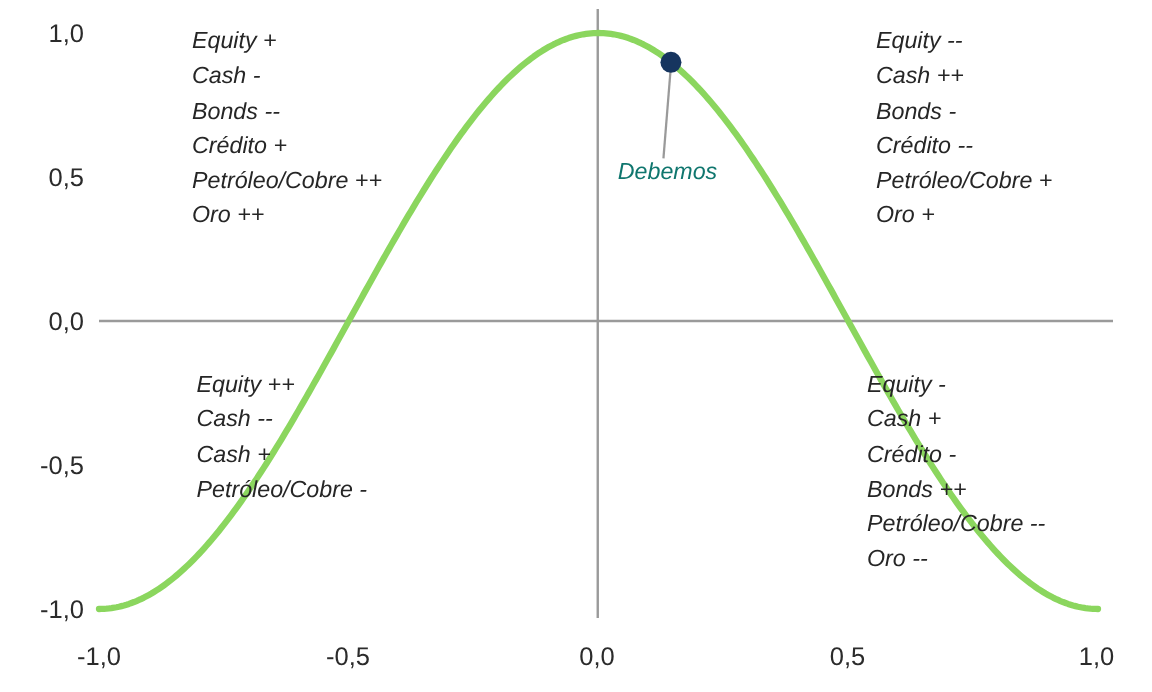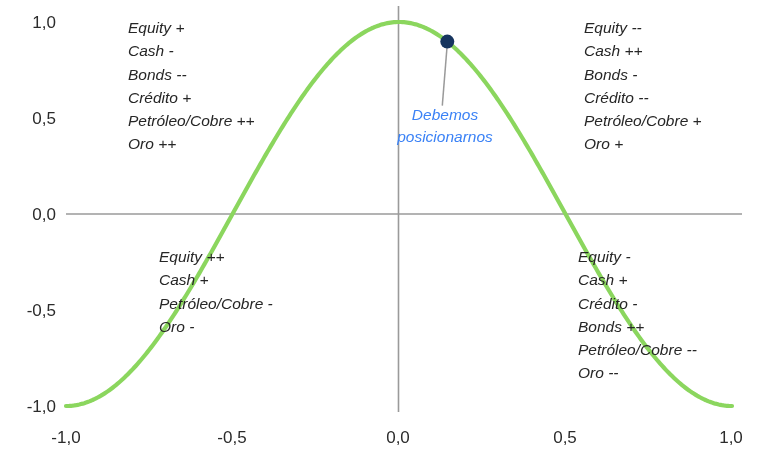--- a/index.html
+++ b/index.html
@@ -52,21 +52,21 @@
     color: #262626;
     white-space: nowrap;
   }
   .quad-block div { white-space: nowrap; }
   .callout {
     position: absolute;
     font-family: "Liberation Sans", sans-serif;
     font-style: italic;
     font-size: 15.5px;
     line-height: 22px;
-    color: #3b82f6;
+    color: #0f766e;
     text-align: center;
     white-space: nowrap;
   }
 </style>
 </head>
 <body>
 
 <div id="chart-root">
 
   <svg class="plot" viewBox="0 0 768 461">
@@ -105,34 +105,33 @@
 
   <div class="quad-block" style="left:128px; top:16px;">
     <div>Equity +</div>
     <div>Cash -</div>
     <div>Bonds --</div>
     <div>Crédito +</div>
     <div>Petróleo/Cobre ++</div>
     <div>Oro ++</div>
   </div>
 
-  <div class="quad-block" style="left:131px; top:245px;margin-left:28px;">
+  <div class="quad-block" style="left:131px; top:245px;">
     <div>Equity ++</div>
+    <div>Cash --</div>
     <div>Cash +</div>
     <div>Petróleo/Cobre -</div>
-    <div>Oro -</div>
   </div>
 
   <div class="quad-block" style="left:578px; top:245px;font-style:italic;">
     <div>Equity -</div>
     <div>Cash +</div>
     <div>Crédito -</div>
     <div>Bonds ++</div>
     <div>Petróleo/Cobre --</div>
     <div>Oro --</div>
   </div>
 
   <div class="callout" style="left:365px; top:104px; width:160px;">
     <div>Debemos</div>
-    <div>posicionarnos</div>
   </div>
 
 </div>
 
 </body></html>

